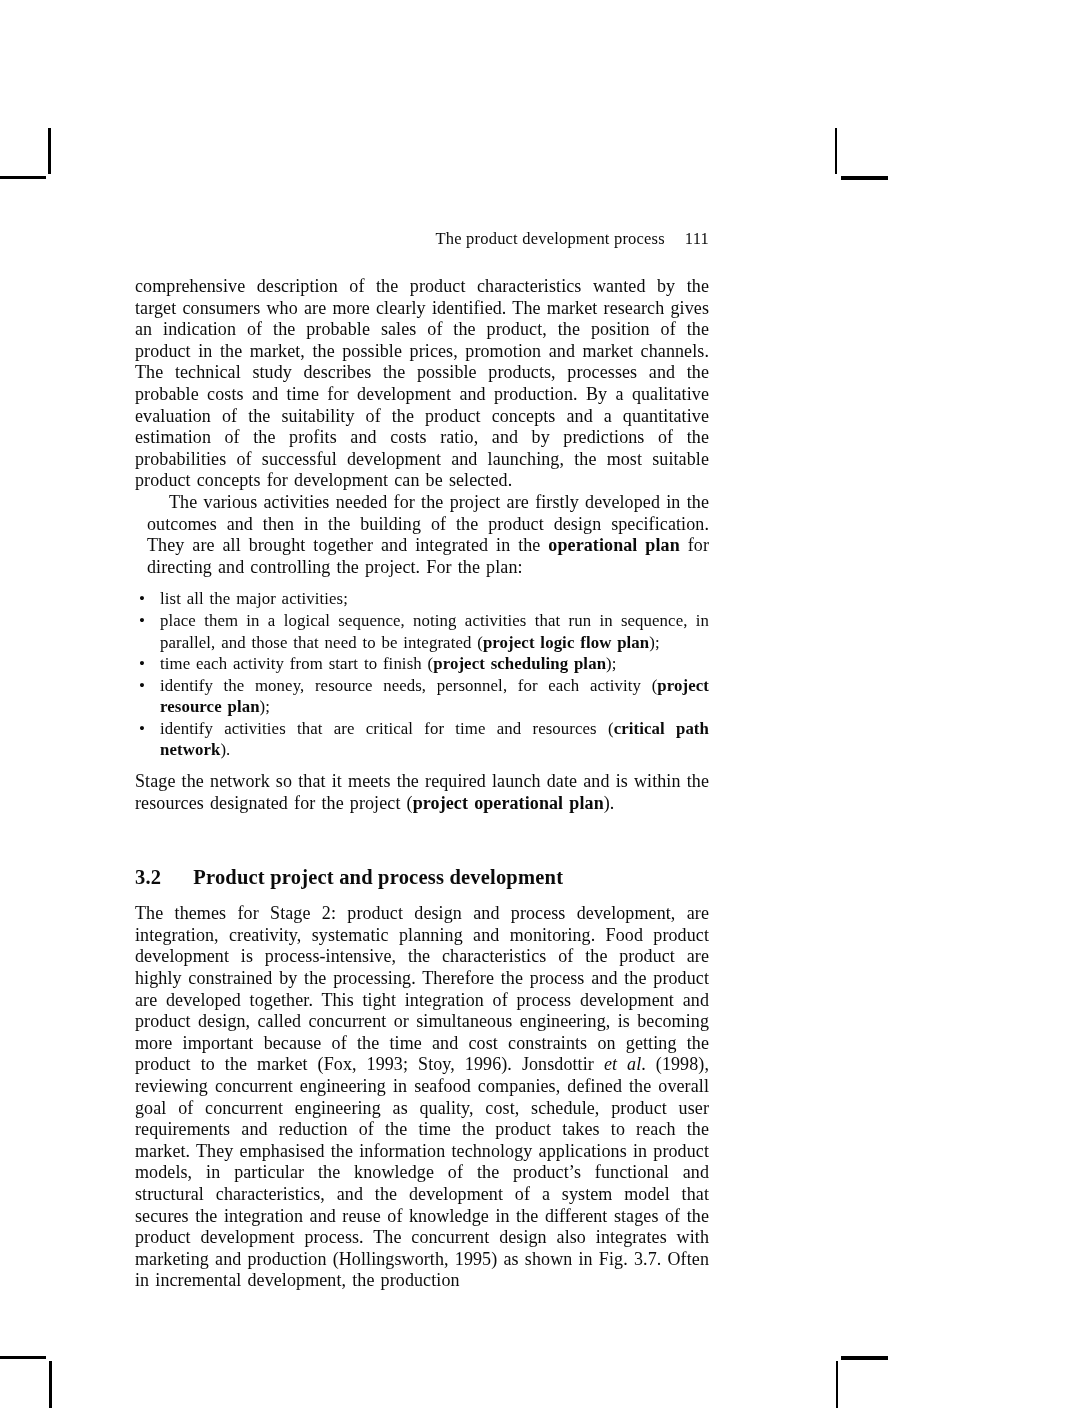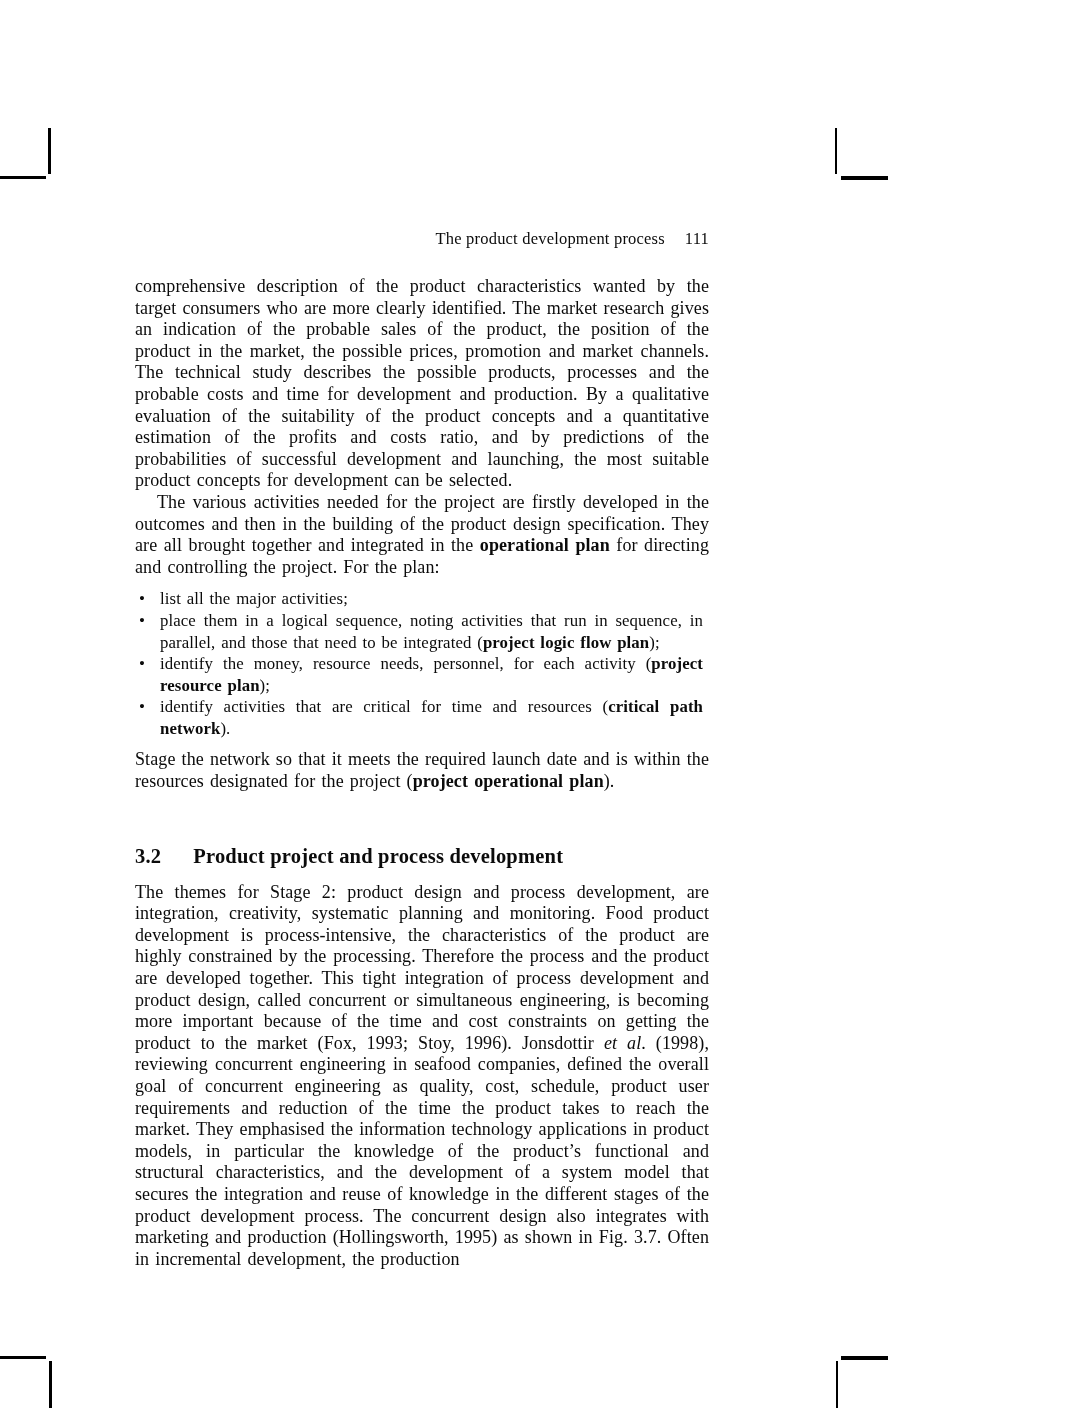--- a/index.html
+++ b/index.html
@@ -38,24 +38,24 @@
   .running-header .page-num { margin-left: 20px; }
 
   .para {
     margin: 0;
     font-size: 18px;
     line-height: 21.6px;
     text-align: justify;
     letter-spacing: 0.1px;
     word-spacing: 1.5px;
   }
-  .para.indent { text-indent: 22px; }
+  .para.indent { text-indent: 22px; margin-left: 12px; }
 
   ul.bullets {
-    margin: 10px 6px 10px 0;
+    margin: 10px 0 10px 0;
     padding: 0 0 0 25px;
     list-style: none;
   }
   ul.bullets li {
     position: relative;
     font-size: 16.8px;
     line-height: 21.6px;
     text-align: justify;
     letter-spacing: 0.1px;
     word-spacing: 1.5px;
@@ -94,20 +94,21 @@
 <div class="text-block">
   <div class="running-header">
     <span>The product development process</span><span class="page-num">111</span>
   </div>
   <div>
       <p class="para"><span>comprehensive description of the product characteristics wanted by the target consumers who are more clearly identified. The market research gives an indication of the probable sales of the product, the position of the product in the market, the possible prices, promotion and market channels. The technical study describes the possible products, processes and the probable costs and time for development and production. By a qualitative evaluation of the suitability of the product concepts and a quantitative estimation of the profits and costs ratio, and by predictions of the probabilities of successful development and launching, the most suitable product concepts for development can be selected.</span></p>
       <p class="para indent"><span>The various activities needed for the project are firstly developed in the outcomes and then in the building of the product design specification. They are all brought together and integrated in the </span><b>operational plan</b><span> for directing and controlling the project. For the plan:</span></p>
       <ul class="bullets">
         <li><span>list all the major activities;</span></li>
         <li><span>place them in a logical sequence, noting activities that run in sequence, in parallel, and those that need to be integrated (</span><b>project logic flow plan</b><span>);</span></li>
+        <li><span>time each activity from start to finish (</span><b>project scheduling plan</b><span>);</span></li>
         <li><span>identify the money, resource needs, personnel, for each activity (</span><b>project resource plan</b><span>);</span></li>
         <li><span>identify activities that are critical for time and resources (</span><b>critical path network</b><span>).</span></li>
       </ul>
       <p class="para"><span>Stage the network so that it meets the required launch date and is within the resources designated for the project (</span><b>project operational plan</b><span>).</span></p>
       <h2 class="section-heading"><span class="h-num">3.2</span><span>Product project and process development</span></h2>
       <p class="para"><span>The themes for Stage 2: product design and process development, are integration, creativity, systematic planning and monitoring. Food product development is process-intensive, the characteristics of the product are highly constrained by the processing. Therefore the process and the product are developed together. This tight integration of process development and product design, called concurrent or simultaneous engineering, is becoming more important because of the time and cost constraints on getting the product to the market (Fox, 1993; Stoy, 1996). Jonsdottir </span><i>et al</i><span>. (1998), reviewing concurrent engineering in seafood companies, defined the overall goal of concurrent engineering as quality, cost, schedule, product user requirements and reduction of the time the product takes to reach the market. They emphasised the information technology applications in product models, in particular the knowledge of the product’s functional and structural characteristics, and the development of a system model that secures the integration and reuse of knowledge in the different stages of the product development process. The concurrent design also integrates with marketing and production (Hollingsworth, 1995) as shown in Fig. 3.7. Often in incremental development, the production</span></p>
     </div>
 </div>
 
 </body></html>

